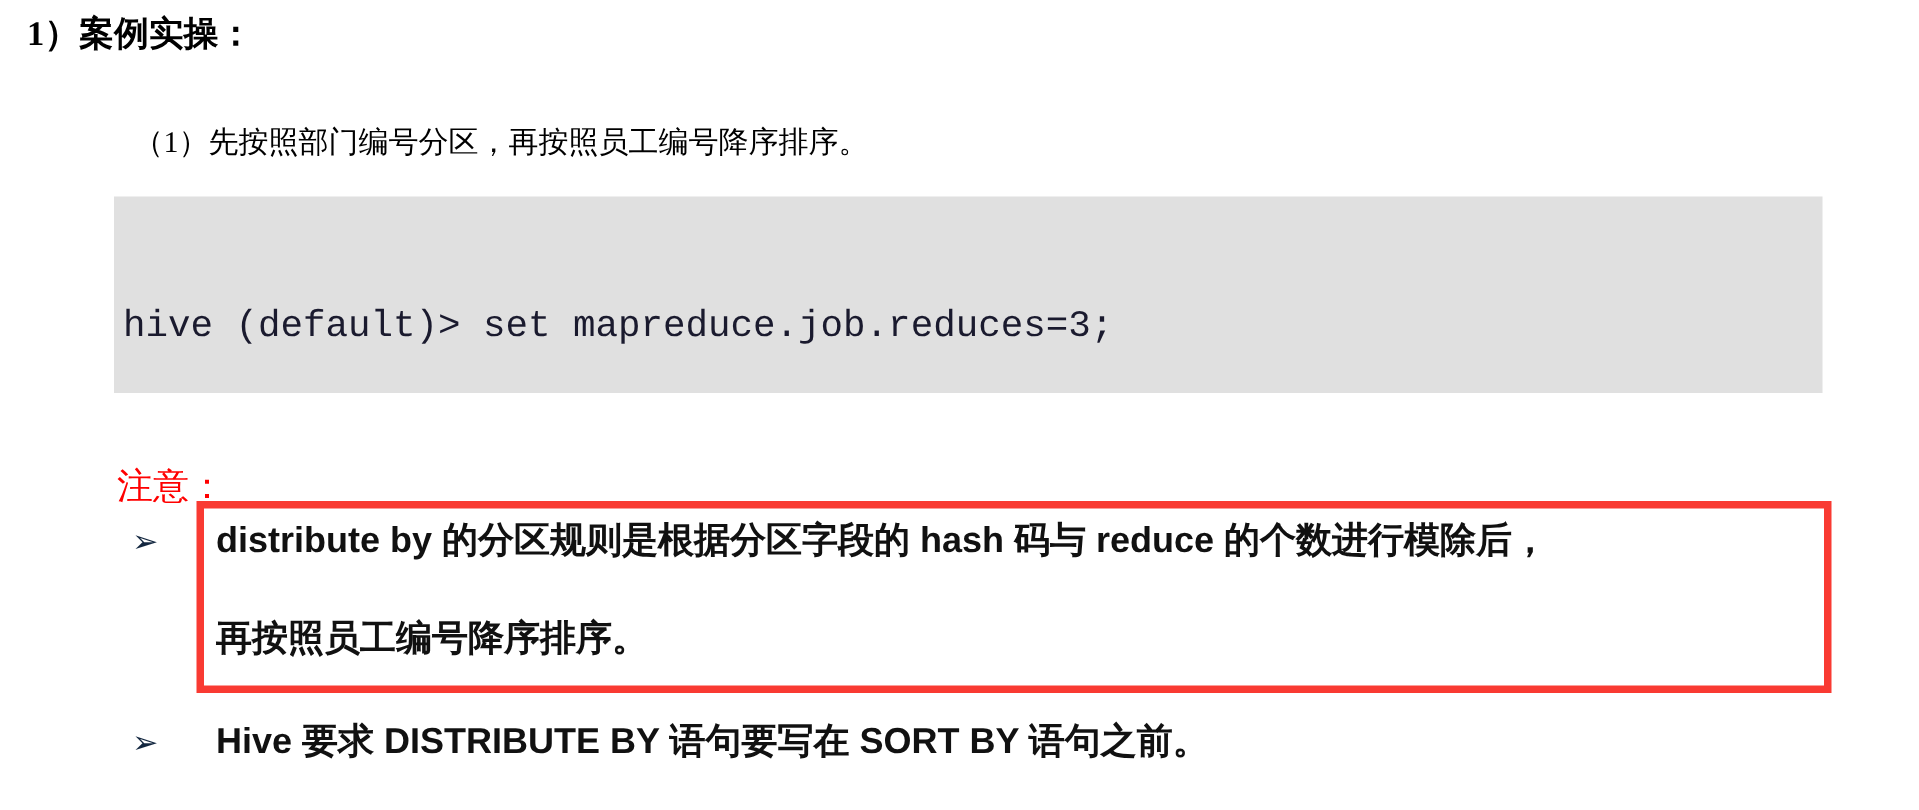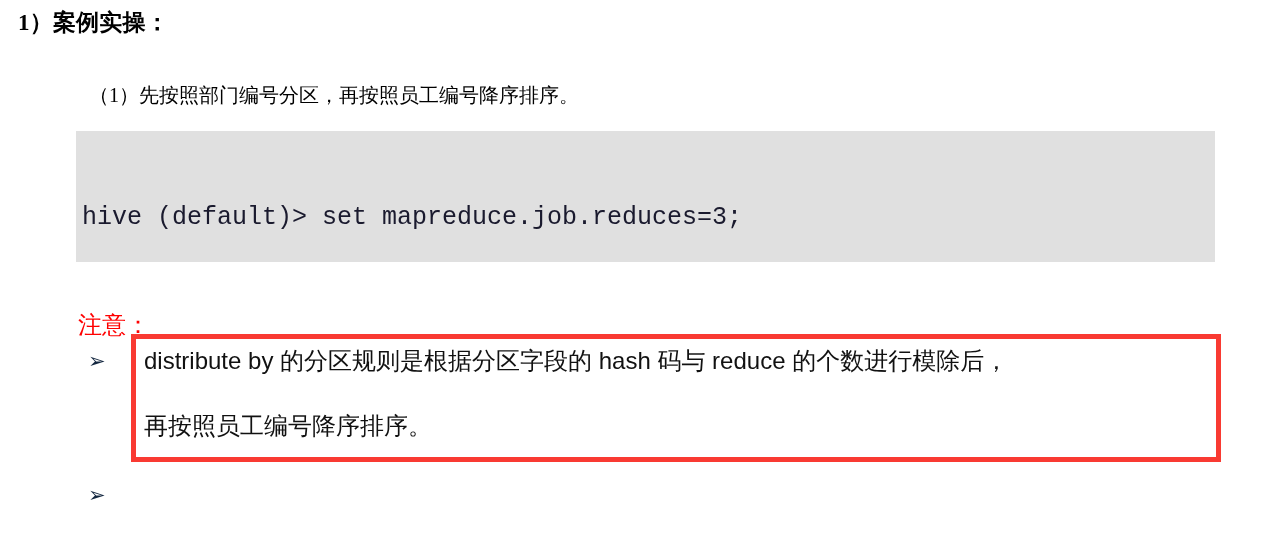--- a/index.html
+++ b/index.html
@@ -115,20 +115,21 @@
     font-family: "DejaVu Sans", sans-serif;
     font-size: 21px;
     line-height: 36px;
     color: #12263f;
   }
   .bullet-text {
     font-family: "Liberation Sans", "DejaVu Sans", sans-serif;
     font-size: 24px;
     line-height: 36px;
     color: #111111;
+    font-weight: bold;
   }
   .bullet-text .ln {
     display: block;
     white-space: nowrap;
   }
   .bullet-row-1 .bullet-text .ln:first-child { margin-bottom: 29px; }
 </style>
 </head>
 <body>
 
@@ -149,15 +150,18 @@
   <div class="bullet-row bullet-row-1">
     <span class="bullet-mark">➢</span>
     <span class="bullet-text">
       <span class="ln">distribute by 的分区规则是根据分区字段的 hash 码与 reduce 的个数进行模除后，</span>
       <span class="ln">再按照员工编号降序排序。</span>
     </span>
   </div>
 
   <div class="bullet-row bullet-row-2">
     <span class="bullet-mark">➢</span>
+    <span class="bullet-text">
+      <span class="ln">Hive 要求 DISTRIBUTE BY 语句要写在 SORT BY 语句之前。</span>
+    </span>
   </div>
 
 </div>
 
 </body></html>

